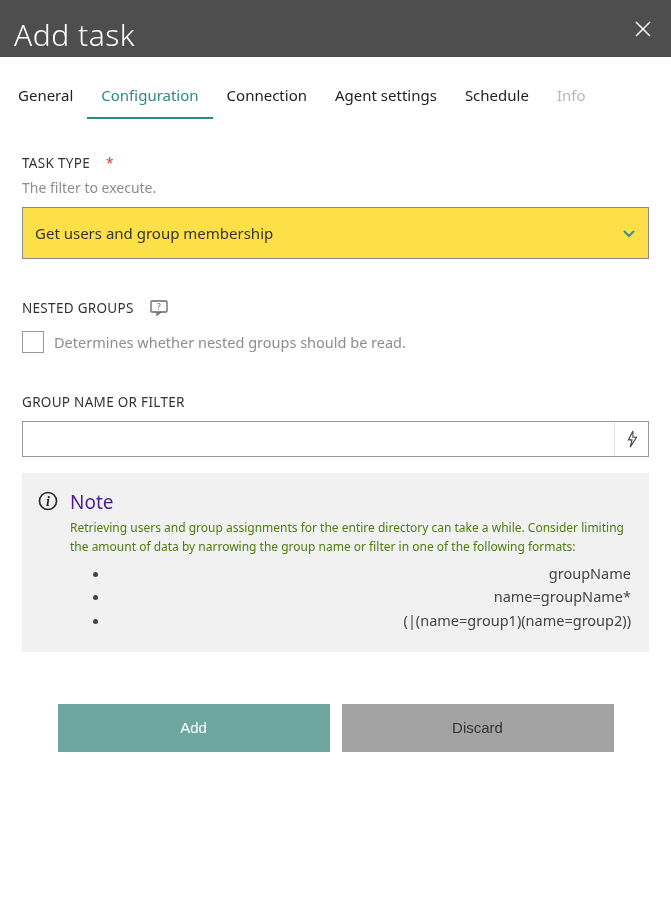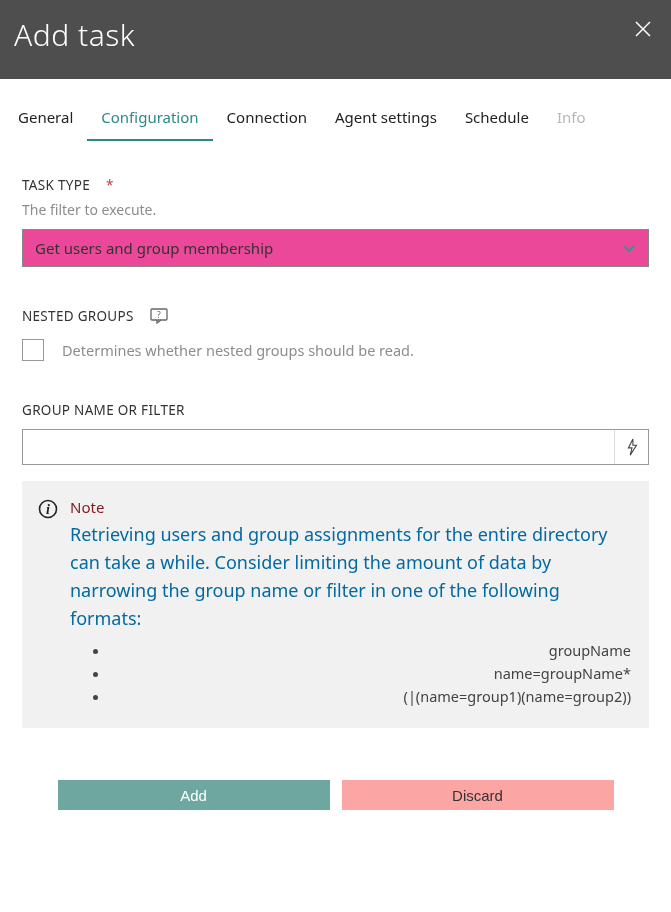--- a/index.html
+++ b/index.html
@@ -6,21 +6,21 @@
     body {
       font-family: "Segoe UI", -apple-system, system-ui, sans-serif;
       font-size: 14px;
       color: #333;
       width: 671px;
       background: #fff;
     }
     .header {
       background: #4e4e4e;
       color: #fff;
-      padding: 14px 20px 24px 14px;
+      padding: 14px 20px 2px 14px;
       display: flex;
       justify-content: space-between;
       align-items: center;
     }
     .header h1 {
       font-size: 30px;
       font-weight: 300;
       letter-spacing: 0.5px;
     }
     .close-icon {
@@ -62,44 +62,44 @@
     }
     .required { color: #d13438; }
     .field-desc {
       color: #8d8d8d;
       font-size: 14px;
       margin-top: 6px;
     }
     .select {
       margin-top: 10px;
       border: 1px solid #888;
-      height: 38px;
+      height: 52px;
       display: flex;
       align-items: center;
       justify-content: space-between;
       padding: 16px 12px;
       cursor: pointer;
-      background: #ec4899;
+      background: #fde047;
     }
     .select-value { color: #333; font-size: 15px; }
     .chevron {
       width: 14px; height: 14px;
       stroke: #3a9090; stroke-width: 2; fill: none;
     }
     .section { margin-top: 40px; }
     .help-icon {
       display: inline-block;
       width: 18px; height: 16px;
       position: relative;
     }
     .help-icon svg { stroke: #666; stroke-width: 1.3; fill: none; }
     .checkbox-row {
       display: flex;
       align-items: center;
-      gap: 18px;
+      gap: 10px;
       margin-top: 14px;
     }
     .checkbox {
       width: 22px; height: 22px;
       border: 1px solid #999;
       background: #fff;
       cursor: pointer;
       flex-shrink: 0;
     }
     .checkbox-label {
@@ -140,40 +140,40 @@
       display: flex;
       gap: 12px;
     }
     .info-icon {
       width: 20px; height: 20px;
       flex-shrink: 0;
       margin-top: 2px;
     }
     .info-icon circle { stroke: #222; stroke-width: 1.6; fill: none; }
     .info-icon text { font-size: 14px; font-weight: bold; fill: #222; font-style: italic; font-family: Georgia, serif; }
-    .note-title { font-size: 15px; color: #7f1d1d; }
-    .note-body { font-size: 18px; color: #0369a1; margin-top: 4px; line-height: 1.55; }
+    .note-title { font-size: 19px; color: #4c1d95; }
+    .note-body { font-size: 12px; color: #4d7c0f; margin-top: 4px; line-height: 1.55; }
     .note-list { margin-top: 6px; padding-left: 40px; text-align: right; }
     .note-list li { font-size: 14.5px; color: #444; line-height: 1.6; }
     .footer {
       display: flex;
       gap: 12px;
       justify-content: center;
       padding: 32px 22px 16px 22px;
     }
     .btn {
       flex: 1;
       max-width: 272px;
-      height: 30px;
+      height: 48px;
       border: none;
       font-size: 15px;
       cursor: pointer;
     }
     .btn-primary { background: #6ea6a0; color: #fff; }
-    .btn-secondary { background: #fca5a5; color: #333; }
+    .btn-secondary { background: #a3a3a3; color: #333; }
   </style>
 </head>
 <body>
 
 <div class="header">
   <h1>Add task</h1>
   <svg class="close-icon" viewBox="0 0 16 16">
     <line x1="1" y1="1" x2="15" y2="15"></line>
       <line x1="15" y1="1" x2="1" y2="15"></line>
   </svg>

